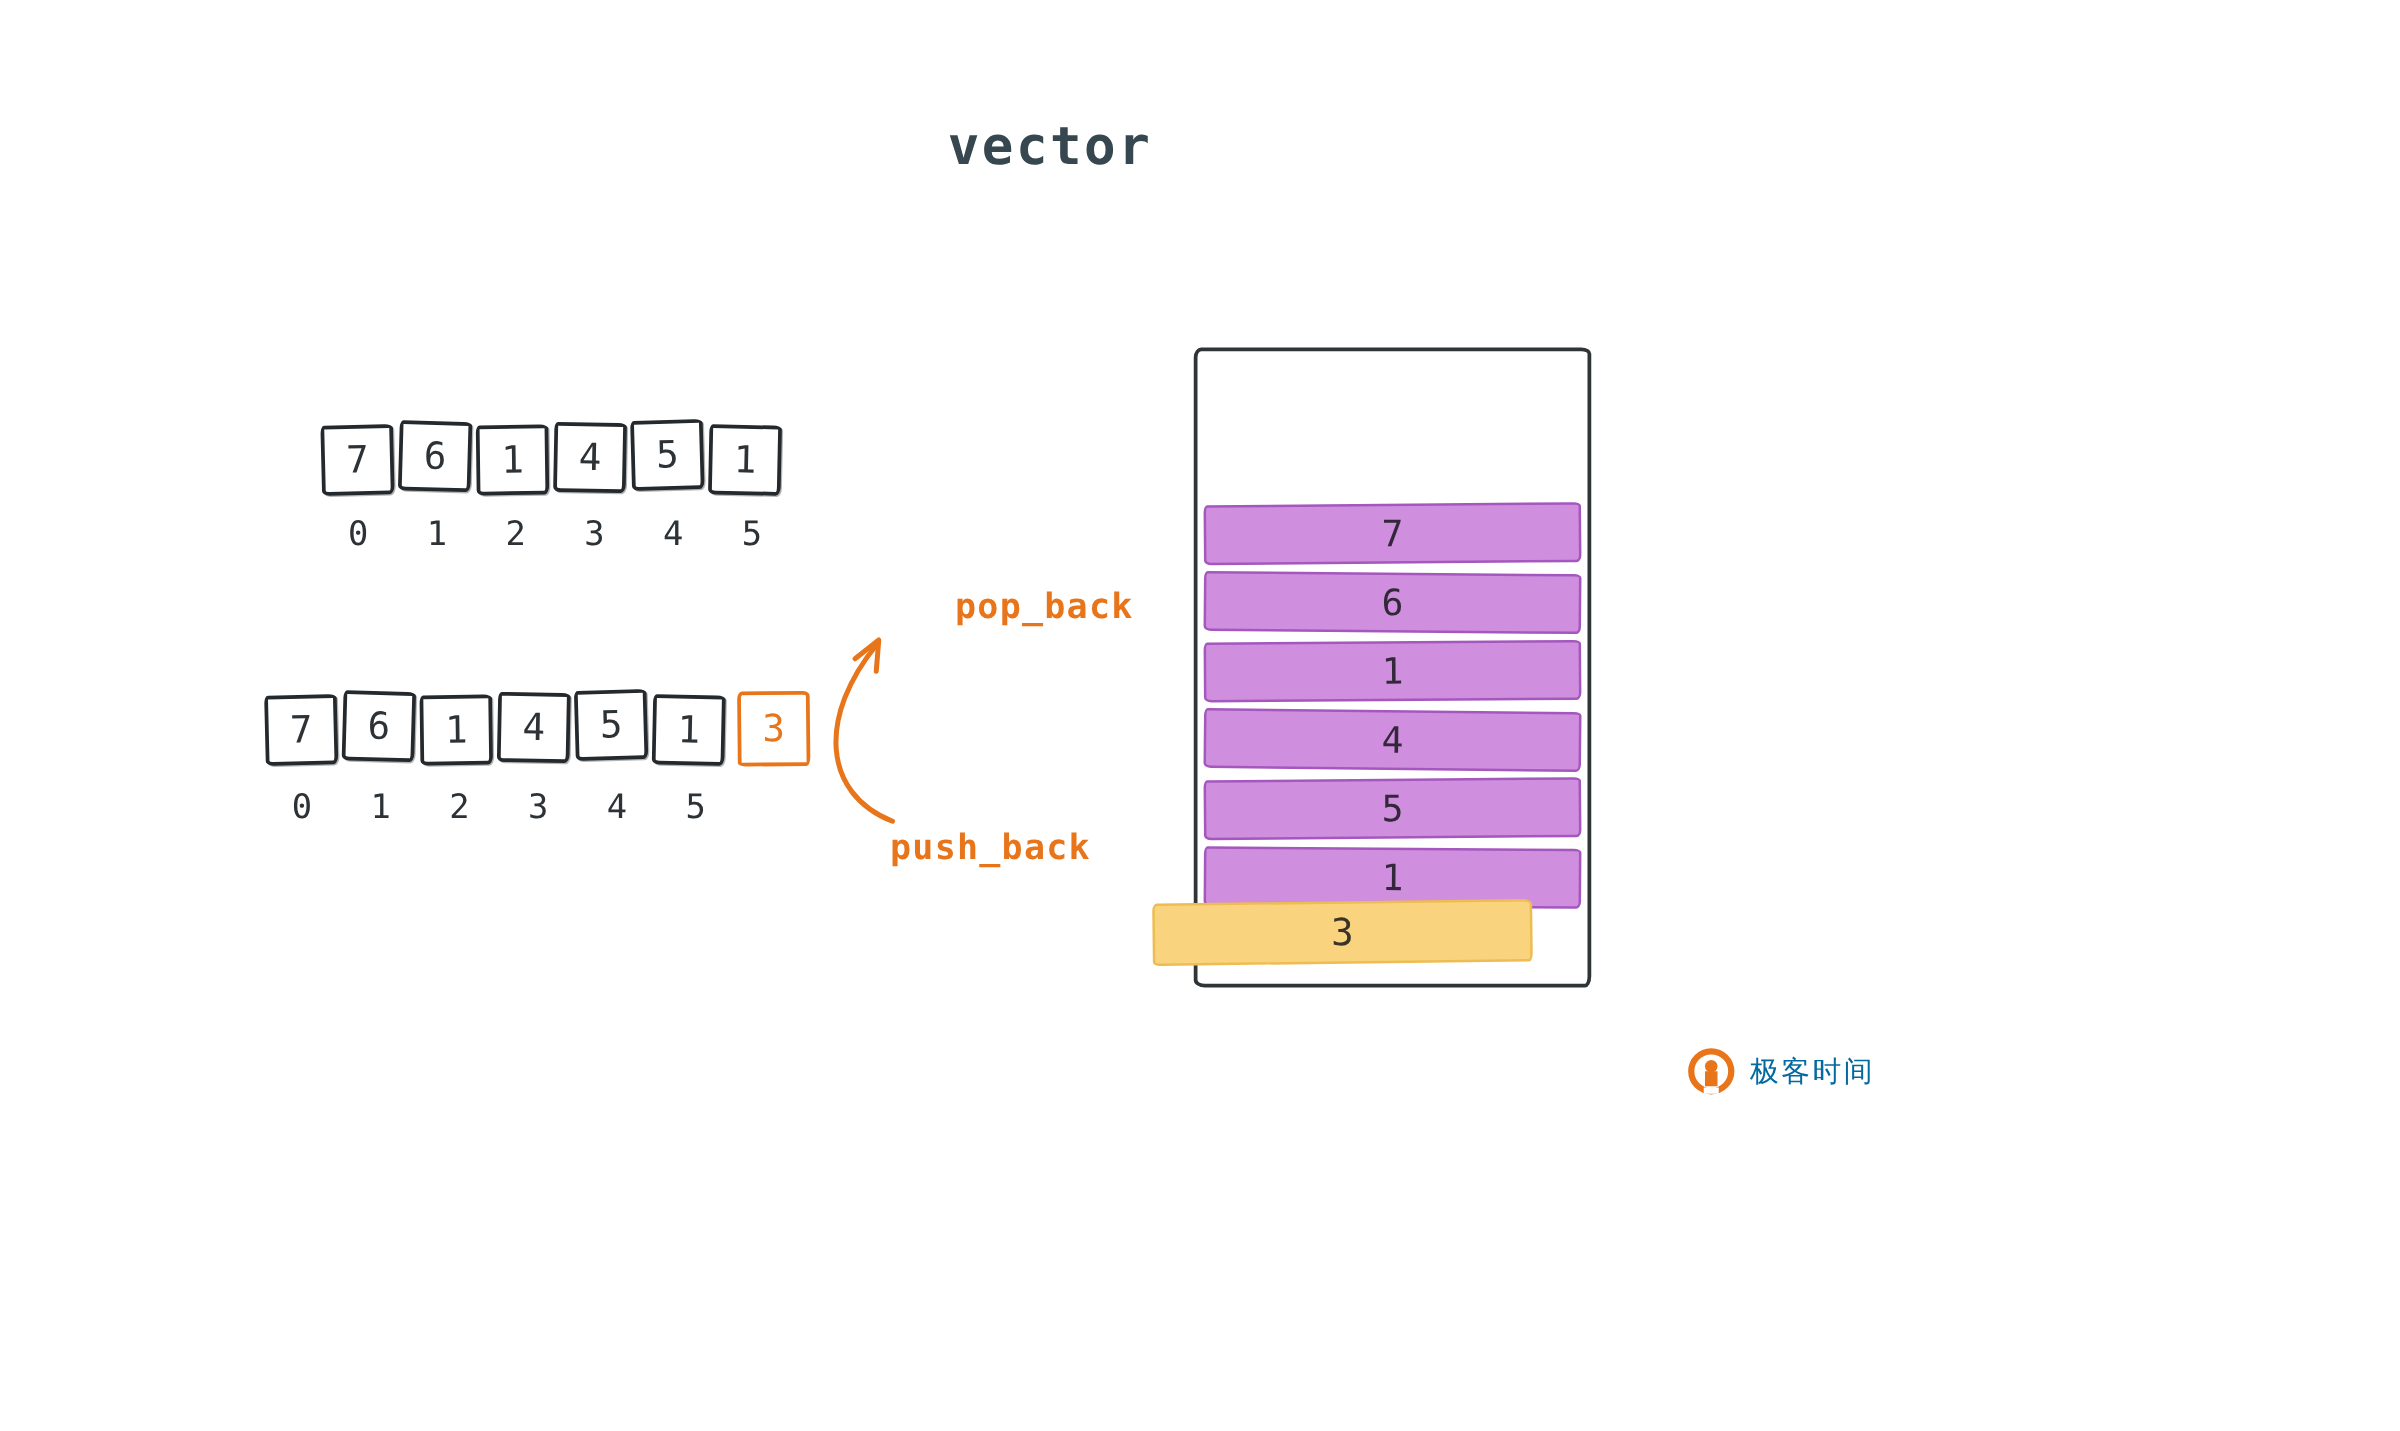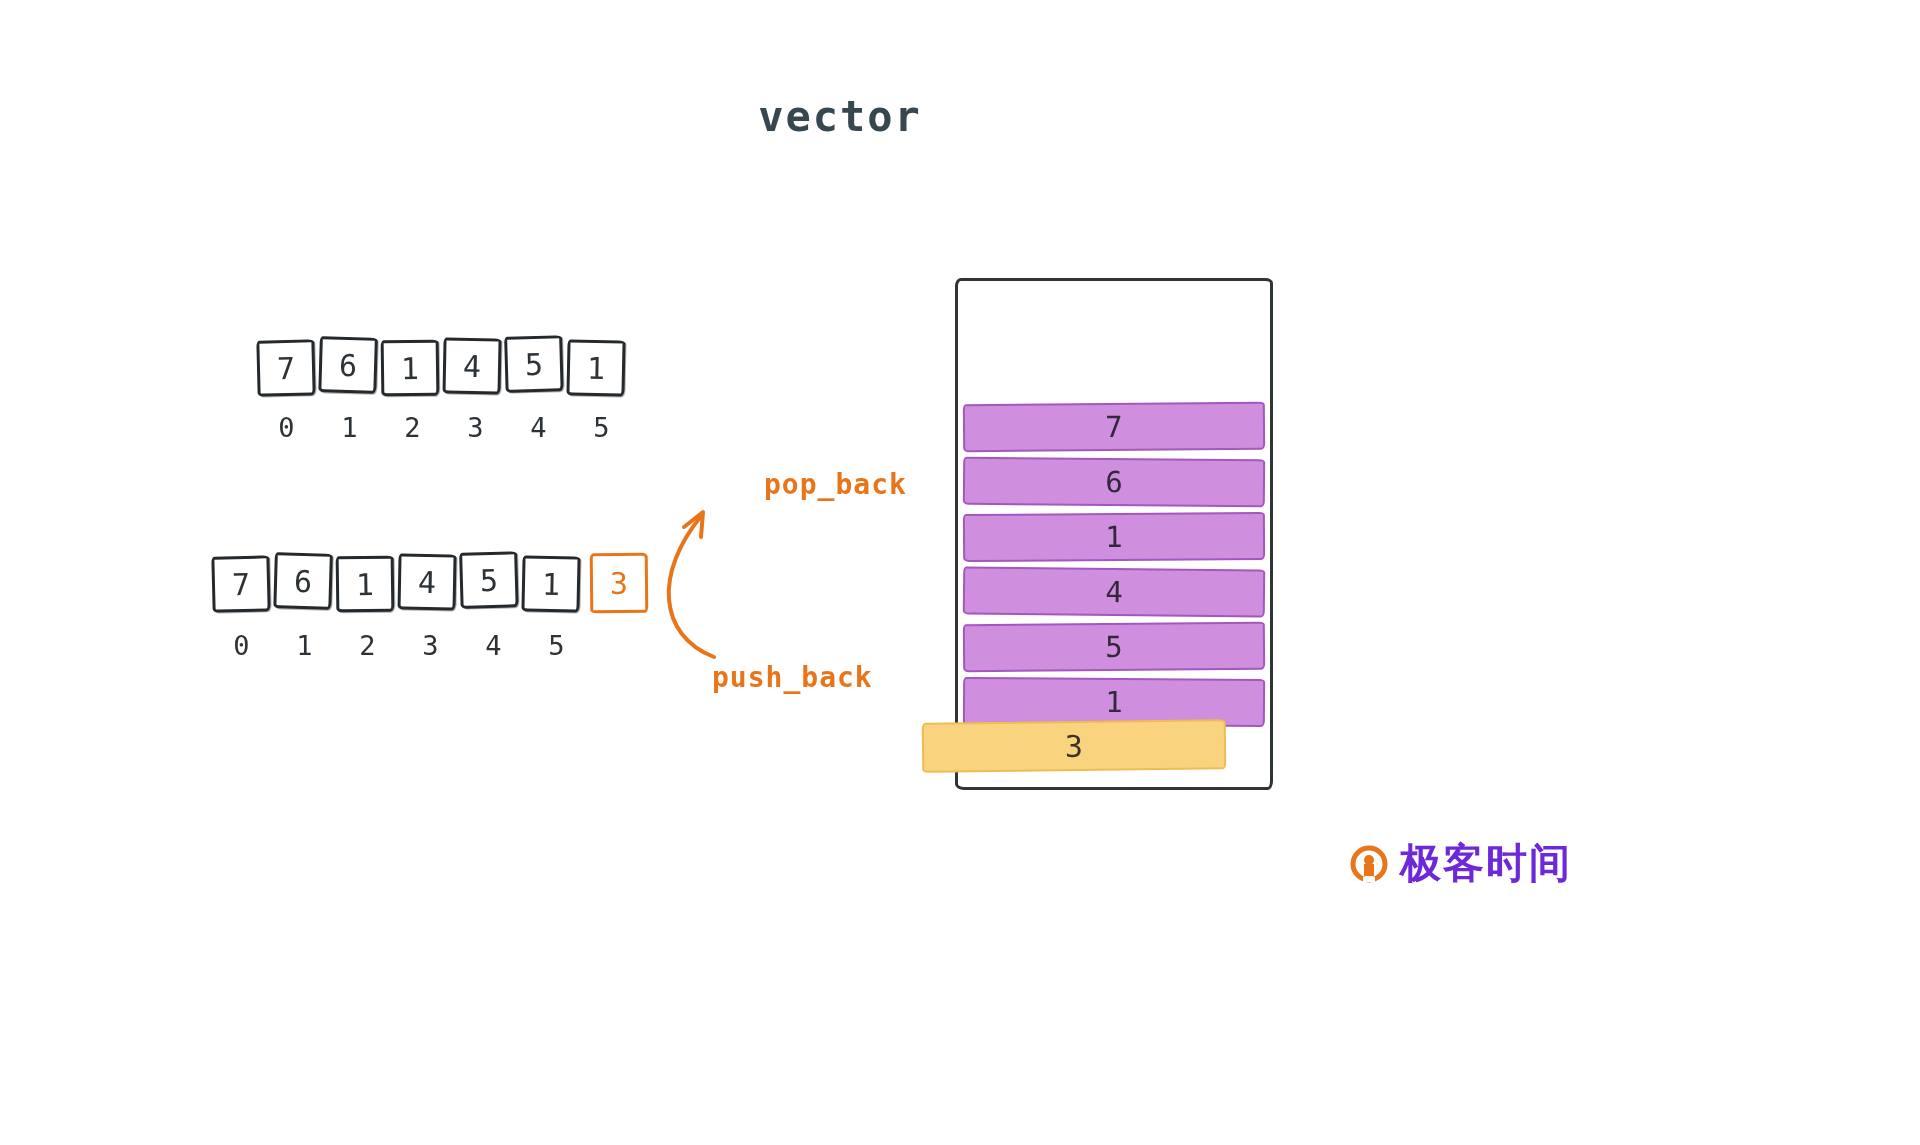--- a/index.html
+++ b/index.html
@@ -64,22 +64,22 @@
     background:#f9d37e;border:2.5px solid #eebd52;
     display:flex;align-items:center;justify-content:center;
     font-size:30px;color:#3a3326;transform:rotate(-0.7deg);
     border-radius:4px 7px 3px 6px / 6px 4px 7px 3px;
   }
   
   .arrow-svg{position:absolute;left:618px;top:495px;}
   
   .logo{position:absolute;left:1348px;top:836px;display:flex;align-items:center;gap:10px;}
   .logo-text{
-    font-size:41px;color:#6d28d9;letter-spacing:2px;
-    font-family:"Liberation Sans","DejaVu Sans",sans-serif;font-weight:700;
+    font-size:23px;color:#0369a1;letter-spacing:2px;
+    font-family:"Liberation Sans","DejaVu Sans",sans-serif;font-weight:400;
   }
 </style>
 </head>
 <body>
 
 <div class="canvas">
 
   <div class="title">vector</div>
 
   <div class="array" style="left:257px;top:340px;">

